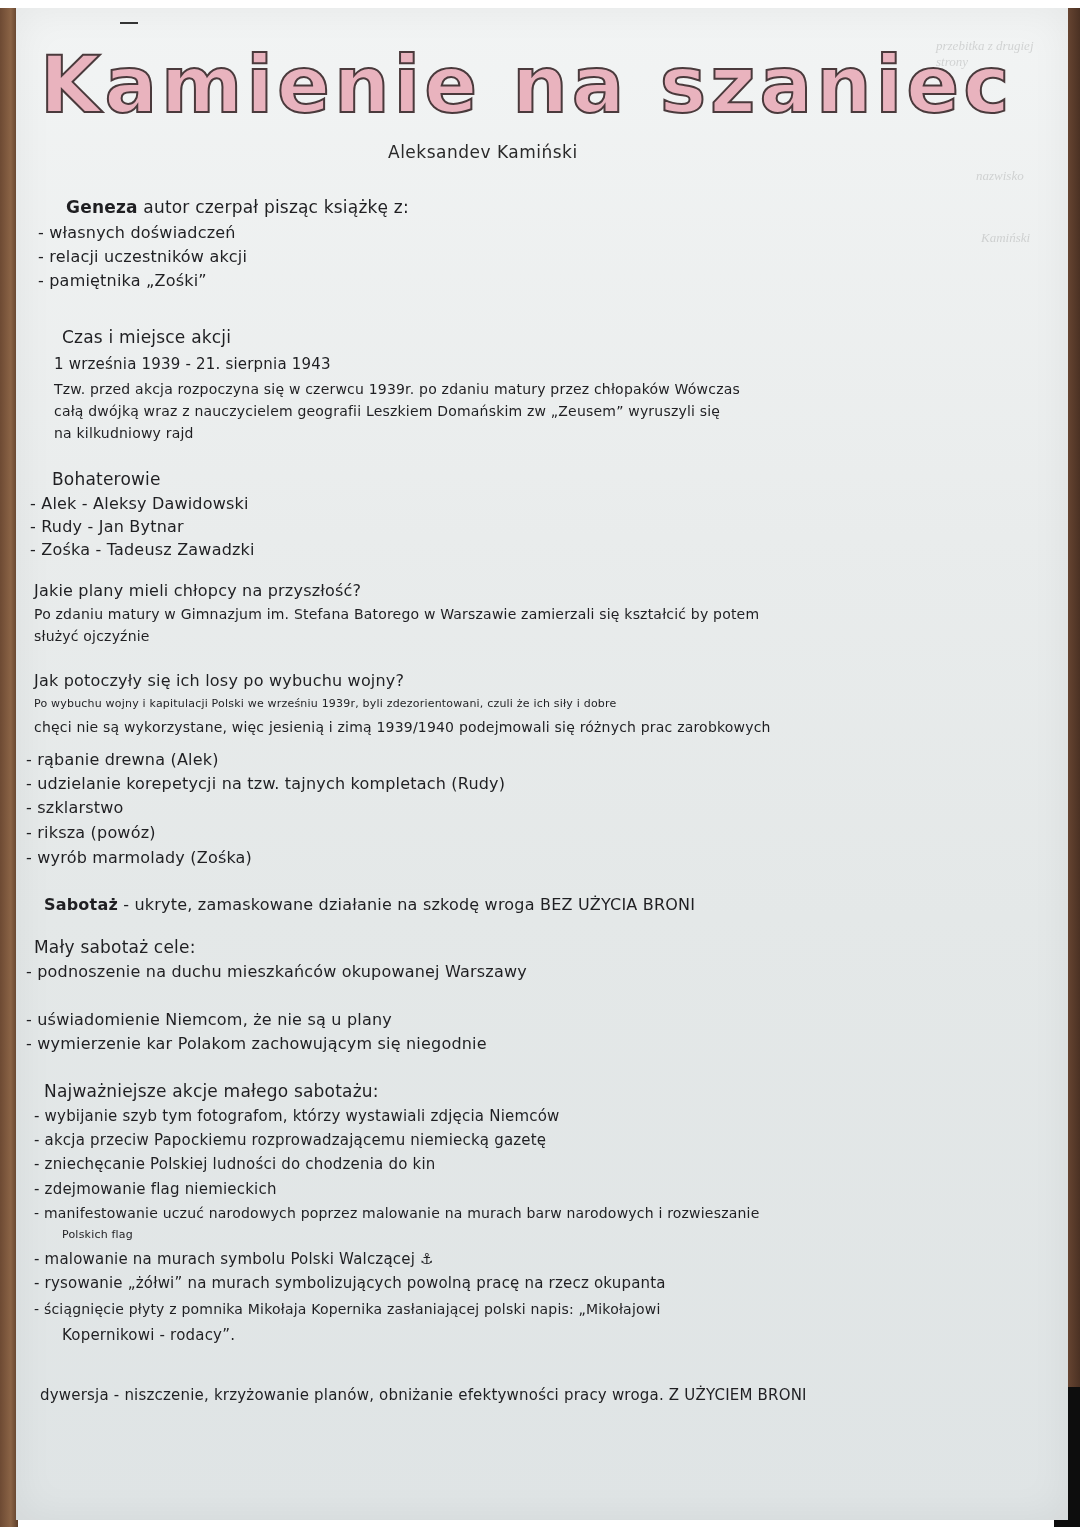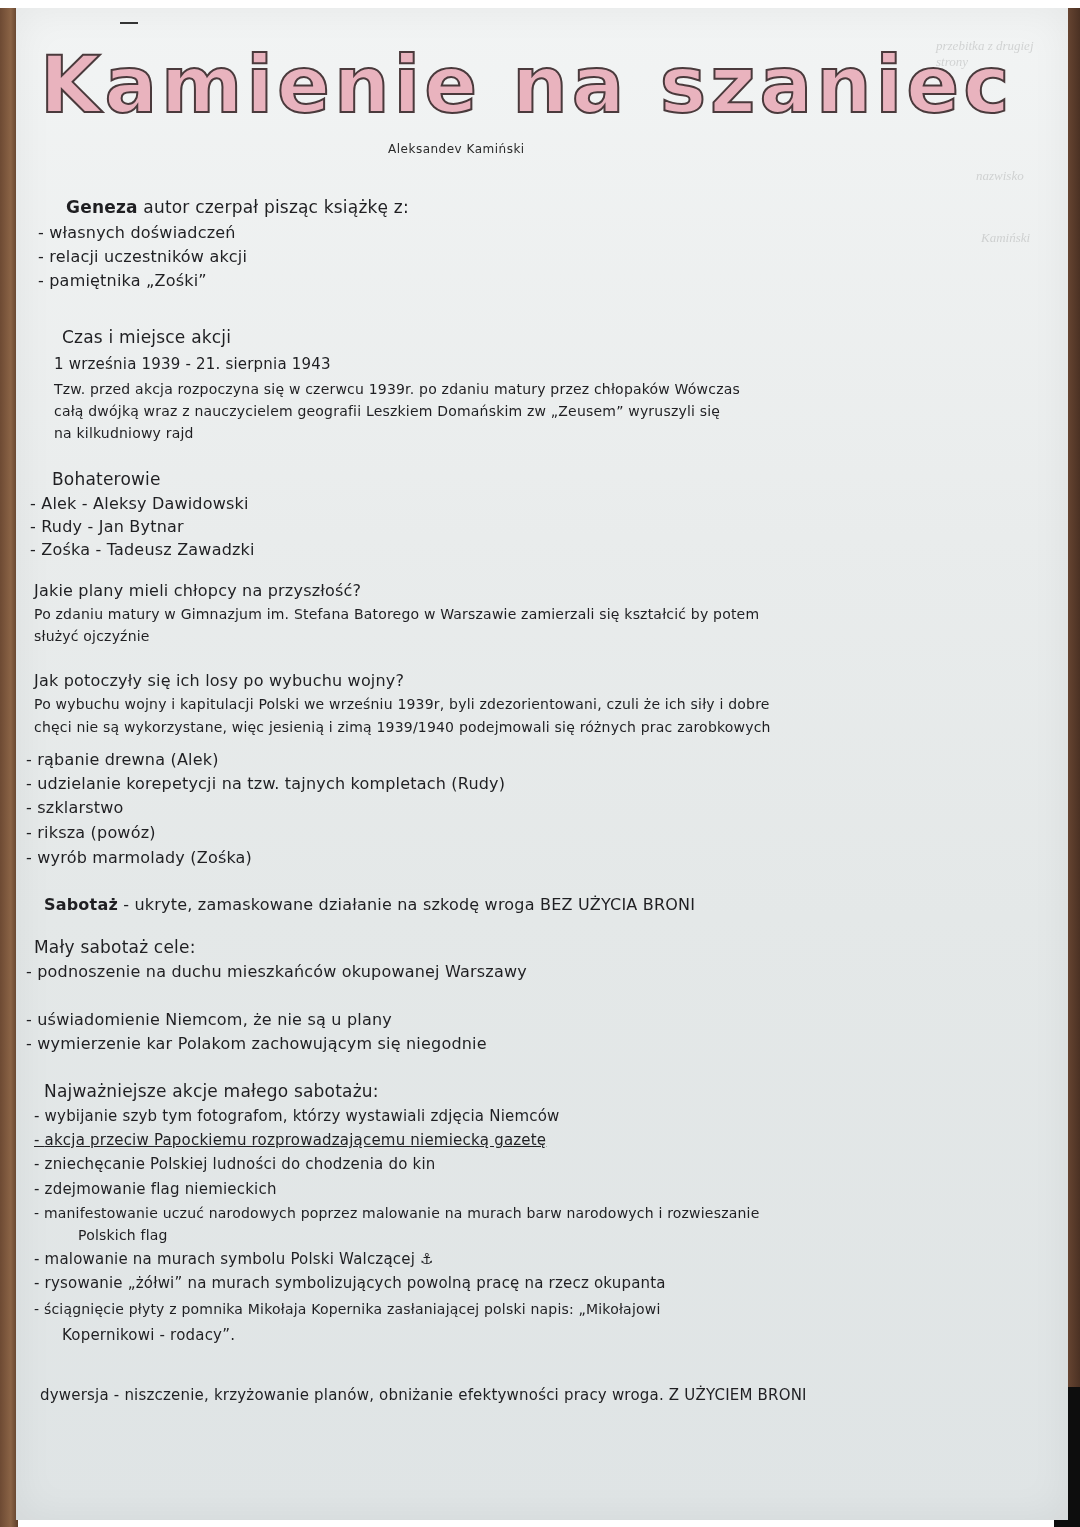--- a/index.html
+++ b/index.html
@@ -34,21 +34,21 @@
       position: absolute; left: 24px; top: 38px;
       font-family: "DejaVu Sans", sans-serif;
       font-size: 78px; font-weight: bold; letter-spacing: 4px;
       color: #e9b3be;
       -webkit-text-stroke: 2px #4a3a3c;
       line-height: 1;
     }
     .author {
       position: absolute; left: 372px; top: 134px;
       font-family: "DejaVu Sans", sans-serif;
-      font-size: 12px; color: #2a2a2a; letter-spacing: 0.5px;
+      font-size: 17px; color: #2a2a2a; letter-spacing: 0.5px;
     }
     .hand {
       position: absolute; color: #1f1f22;
       font-family: "DejaVu Sans", sans-serif;
       font-size: 16px; line-height: 22px; letter-spacing: 0.2px;
       white-space: nowrap;
     }
     .hand.heading { font-size: 17px; }
     .item::before { content: "- "; }
     .ghost {
@@ -89,44 +89,44 @@
   <div class="hand heading" style="left:36px; top:460px;">Bohaterowie</div>
   <div class="hand item" style="left:14px; top:485px;">Alek - Aleksy Dawidowski</div>
   <div class="hand item" style="left:14px; top:508px;">Rudy - Jan Bytnar</div>
   <div class="hand item" style="left:14px; top:531px;">Zośka - Tadeusz Zawadzki</div>
 
   <div class="hand" style="left:18px; top:572px;">Jakie plany mieli chłopcy na przyszłość?</div>
   <div class="hand" style="left:18px; top:595px; font-size:14px;">Po zdaniu matury w Gimnazjum im. Stefana Batorego w Warszawie zamierzali się kształcić by potem</div>
   <div class="hand" style="left:18px; top:617px; font-size:14px;">służyć ojczyźnie</div>
 
   <div class="hand" style="left:18px; top:662px;">Jak potoczyły się ich losy po wybuchu wojny?</div>
-  <div class="hand" style="left:18px; top:685px; font-size:14px;">Po wybuchu wojny i kapitulacji Polski we wrześniu 1939r, byli zdezorientowani, czuli że ich siły i dobre</div>
+  <div class="hand" style="left:18px; top:685px; font-size:11px;">Po wybuchu wojny i kapitulacji Polski we wrześniu 1939r, byli zdezorientowani, czuli że ich siły i dobre</div>
   <div class="hand" style="left:18px; top:708px; font-size:14px;">chęci nie są wykorzystane, więc jesienią i zimą 1939/1940 podejmowali się różnych prac zarobkowych</div>
   <div class="hand item" style="left:10px; top:741px;">rąbanie drewna (Alek)</div>
   <div class="hand item" style="left:10px; top:765px;">udzielanie korepetycji na tzw. tajnych kompletach (Rudy)</div>
   <div class="hand item" style="left:10px; top:789px;">szklarstwo</div>
   <div class="hand item" style="left:10px; top:814px;">riksza (powóz)</div>
   <div class="hand item" style="left:10px; top:839px;">wyrób marmolady (Zośka)</div>
 
   <div class="hand" style="left:28px; top:886px;">
     <b>Sabotaż</b>
     <span>- ukryte, zamaskowane działanie na szkodę wroga BEZ UŻYCIA BRONI</span>
   </div>
 
   <div class="hand heading" style="left:18px; top:928px;">Mały sabotaż cele:</div>
   <div class="hand item" style="left:10px; top:953px;">podnoszenie na duchu mieszkańców okupowanej Warszawy</div>
   <div class="hand item" style="left:10px; top:1001px;">uświadomienie Niemcom, że nie są u plany</div>
   <div class="hand heading" style="left:28px; top:1072px;">Najważniejsze akcje małego sabotażu:</div>
 
   <div class="hand item" style="left:10px; top:1025px;">wymierzenie kar Polakom zachowującym się niegodnie</div>
   <div class="hand item" style="left:18px; top:1097px; font-size:15px;">wybijanie szyb tym fotografom, którzy wystawiali zdjęcia Niemców</div>
-  <div class="hand item" style="left:18px; top:1121px; font-size:15px;text-decoration:underline;">akcja przeciw Papockiemu rozprowadzającemu niemiecką gazetę</div>
+  <div class="hand item" style="left:18px; top:1121px; font-size:15px;">akcja przeciw Papockiemu rozprowadzającemu niemiecką gazetę</div>
   <div class="hand item" style="left:18px; top:1145px; font-size:15px;">zniechęcanie Polskiej ludności do chodzenia do kin</div>
   <div class="hand item" style="left:18px; top:1170px; font-size:15px;">zdejmowanie flag niemieckich</div>
   <div class="hand item" style="left:18px; top:1194px; font-size:14px;">manifestowanie uczuć narodowych poprzez malowanie na murach barw narodowych i rozwieszanie</div>
-  <div class="hand" style="left:46px; top:1216px; font-size:14px;margin-left:16px;">Polskich flag</div>
+  <div class="hand" style="left:46px; top:1216px; font-size:11px;">Polskich flag</div>
   <div class="hand item" style="left:18px; top:1240px; font-size:15px;">malowanie na murach symbolu Polski Walczącej ⚓</div>
   <div class="hand item" style="left:18px; top:1264px; font-size:15px;">rysowanie „żółwi” na murach symbolizujących powolną pracę na rzecz okupanta</div>
   <div class="hand item" style="left:18px; top:1290px; font-size:14px;">ściągnięcie płyty z pomnika Mikołaja Kopernika zasłaniającej polski napis: „Mikołajowi</div>
   <div class="hand" style="left:46px; top:1316px; font-size:15px;">Kopernikowi - rodacy”.</div>
 
   <div class="hand" style="left:24px; top:1376px; font-size:15px;">dywersja - niszczenie, krzyżowanie planów, obniżanie efektywności pracy wroga. Z UŻYCIEM BRONI</div>
 </div>
 
 </body></html>

